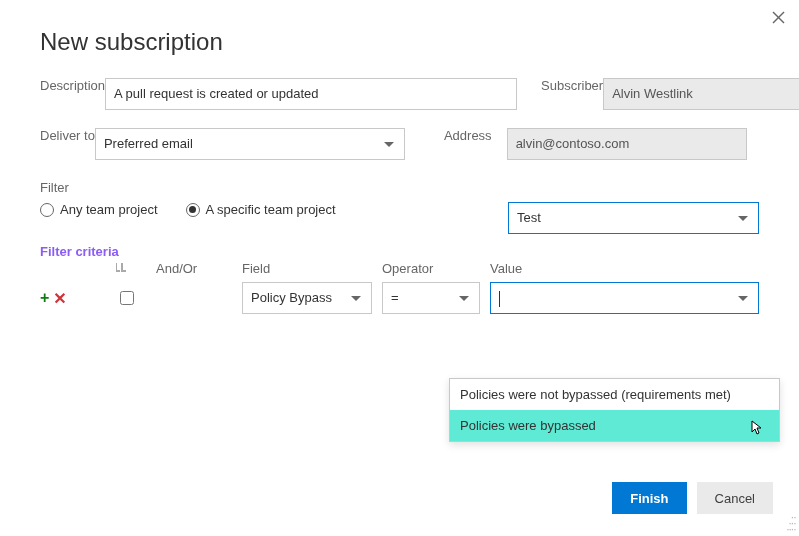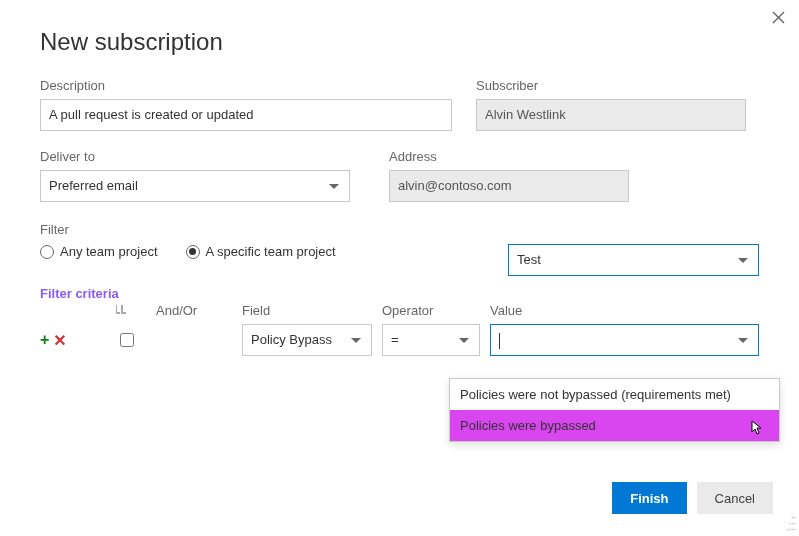--- a/index.html
+++ b/index.html
@@ -1,21 +1,21 @@
 <!DOCTYPE html>
 <html><head>
 <meta charset="utf-8">
 <style>
   * { box-sizing: border-box; font-family: "Segoe UI", Arial, sans-serif; }
   body { margin: 0; padding: 0; background: #fff; width: 799px; height: 536px; position: relative; color: #333; }
   .dialog { padding: 20px 40px; position: relative; }
   .close-icon { position: absolute; top: 10px; right: 14px; font-size: 15px; color: #666; cursor: pointer; }
   h1.title { font-size: 24px; font-weight: 300; margin: 8px 0 22px 0; color: #333; }
   .row { display: flex; gap: 24px; margin-bottom: 18px; }
-  .col { display: flex; flex-direction: column; }
+  .col { display: flex; flex-direction: row; }
   .label { font-size: 13px; color: #666; margin-bottom: 6px; }
   .input, .select, .readonly {
     height: 32px; line-height: 30px; padding: 0 8px; font-size: 13px;
     border: 1px solid #c8c8c8; background: #fff; color: #333;
   }
   .readonly { background: #eaeaea; color: #555; }
   .select { position: relative; padding-right: 26px; cursor: pointer; }
   .select::after {
     content: ""; position: absolute; right: 10px; top: 13px;
     border-left: 5px solid transparent; border-right: 5px solid transparent;
@@ -65,21 +65,21 @@
   }
   .caret-blink { display:inline-block; width:1px; height:16px; background:#333; vertical-align:middle; }
   .add-clause { margin-top: 18px; font-size: 13px; color: #0078d4; cursor: pointer; }
   .add-clause .plus-small { color:#107c10; font-weight:bold; margin-right:4px; }
   .dropdown {
     position: absolute; left: 449px; top: 378px; width: 331px;
     border: 1px solid #c8c8c8; background: #fff; box-shadow: 0 3px 8px rgba(0,0,0,0.12);
     z-index: 10;
   }
   .dropdown-item { padding: 8px 10px; font-size: 13px; color: #333; cursor: pointer; }
-  .dropdown-item.hover { background: #d946ef; }
+  .dropdown-item.hover { background: #5eead4; }
   .cursor-icon { position:absolute; right:12px; bottom: -6px; font-size:13px; color:#333; pointer-events:none; }
   .footer { position: absolute; right: 26px; bottom: 22px; display: flex; gap: 10px; }
   .btn { height: 32px; padding: 0 18px; font-size: 13px; border: none; cursor: pointer; }
   .btn-primary { background: #0078d4; color: #fff; font-weight: 600; }
   .btn-secondary { background: #eaeaea; color: #404040; }
   .resize-grip { position:absolute; right:4px; bottom:4px; color:#bbb; font-size:13px; letter-spacing:-2px; line-height:6px; text-align:right; }
 </style>
 </head>
 <body>
 

